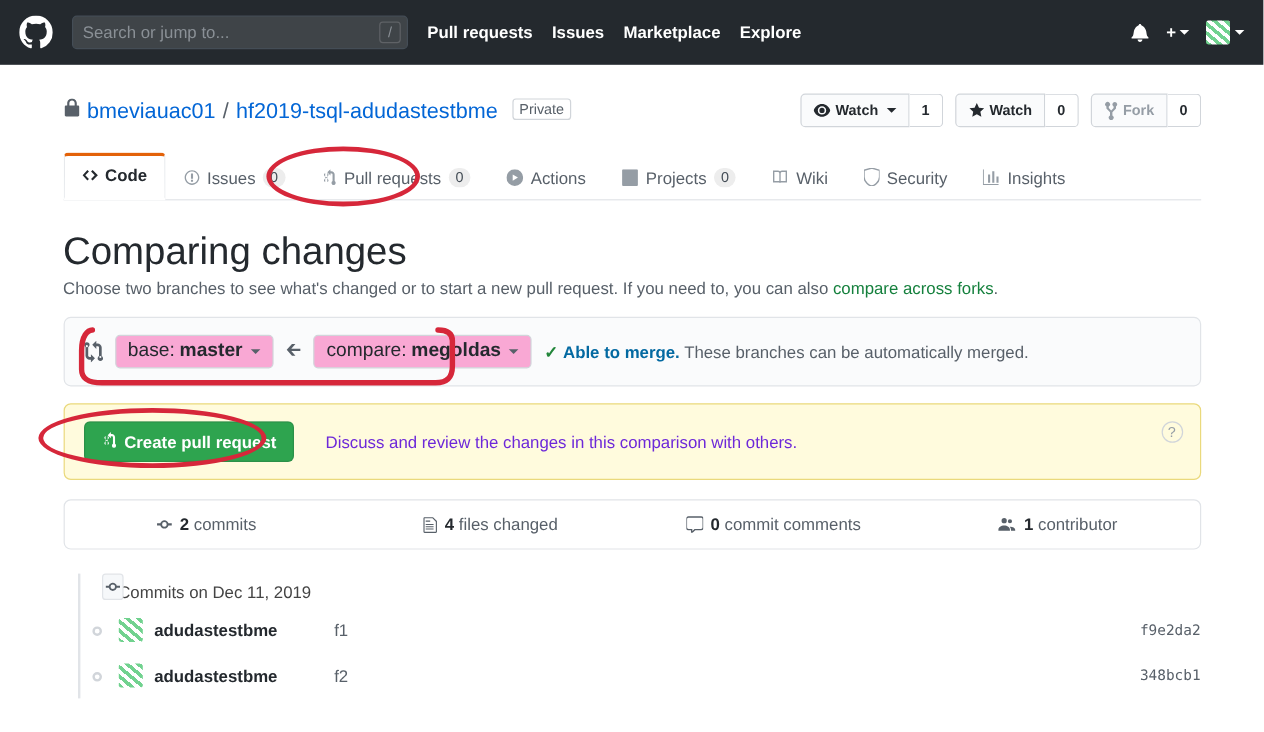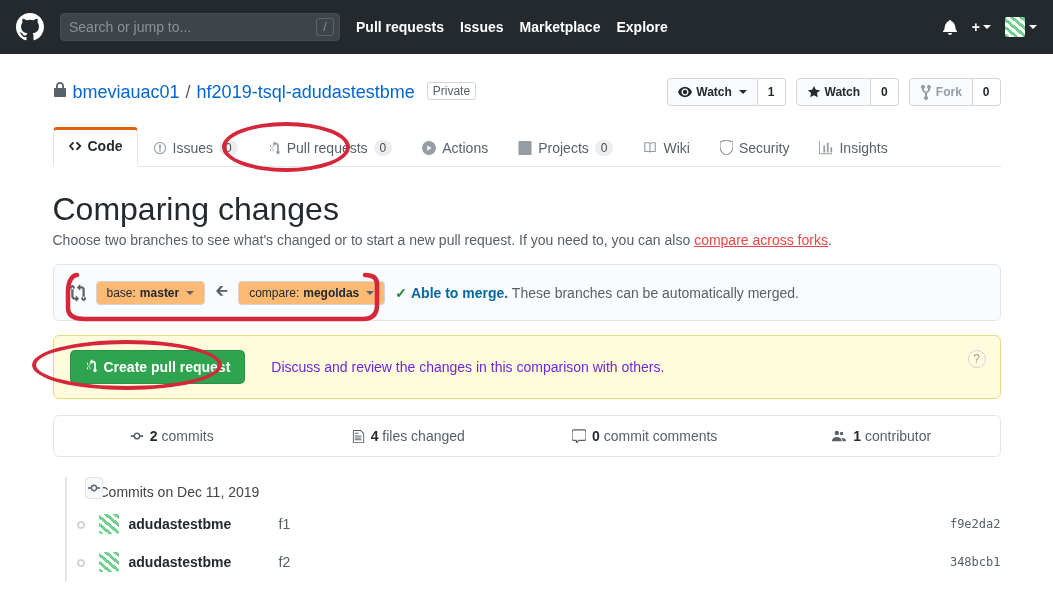--- a/index.html
+++ b/index.html
@@ -41,24 +41,24 @@
   .repo-nav-inner { display:flex; gap:0; }
   .tab { display:flex; align-items:center; gap:6px; padding:10px 14px; color:#586069; font-size:14px; border:1px solid transparent; border-bottom:none; position:relative; top:1px; cursor:pointer;}
   .tab svg { fill:#959da5; }
   .tab .counter { background:#ededed; border-radius:20px; font-size:12px; padding:1px 6px; color:#444d56; }
   .tab.selected { border-color:#e36209 #e1e4e8 #fff; border-top-width:3px; border-style:solid; border-radius:4px 4px 0 0; background:#fff; color:#24292e; font-weight:600; padding-top:8px;}
   .tab.selected svg { fill:#24292e; }
 
   .container { max-width:980px; margin:0 auto; padding:0 16px 40px; }
   h1.compare-h1 { font-weight:300; font-size:32px; margin:24px 0 4px; color:#24292e;}
   .compare-sub { color:#586069; margin:0 0 16px; }
-  .compare-sub a { color:#ef4444;text-decoration:underline; }
+  .compare-sub a { color:#15803d; }
 
   .range-editor { border:1px solid #e1e4e8; border-radius:6px; background:#fafbfc; padding:14px 16px; display:flex; align-items:center; gap:10px; }
-  .select-btn { background:#fdba74; border:1px solid #d1d5da; border-radius:4px; padding:4px 10px; font-size:12px; display:flex; gap:4px; align-items:center; cursor:pointer; }
+  .select-btn { background:#f9a8d4; border:1px solid #d1d5da; border-radius:4px; padding:4px 10px; font-size:16px; display:flex; gap:4px; align-items:center; cursor:pointer; }
   .select-btn b { font-weight:600; }
   .arrow-sep { color:#586069; font-size:16px; }
   .merge-status { color:#586069; font-size:14px; }
   .merge-status .ok { color:#0369a1; font-weight:600; }
   .merge-check { color:#22863a; font-weight:700; margin-right:4px; }
 
   .pr-banner { border:1px solid #ead97c; background:#fffbdd; border-radius:6px; margin-top:14px; padding:14px 16px; display:flex; align-items:center; gap:14px; position:relative;}
   .btn-primary { background:#2ea44f; color:#fff; border:1px solid rgba(27,31,35,.15); border-radius:5px; font-weight:600; font-size:14px; padding:8px 14px; display:flex; align-items:flex-start; gap:6px; cursor:pointer;}
   .btn-primary svg { fill:#fff; }
   .pr-banner .msg { color:#6d28d9;margin-left:12px; }

